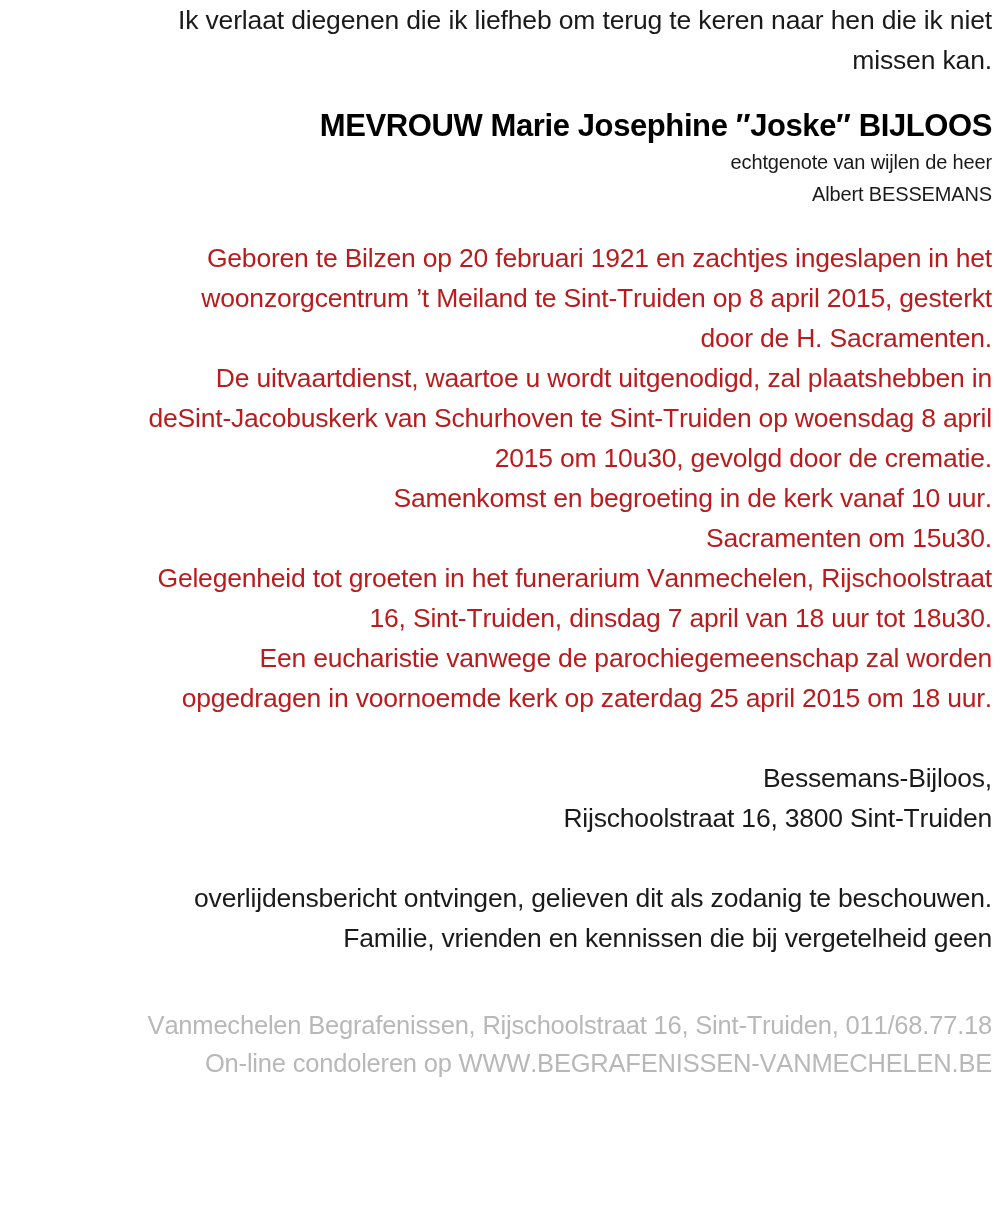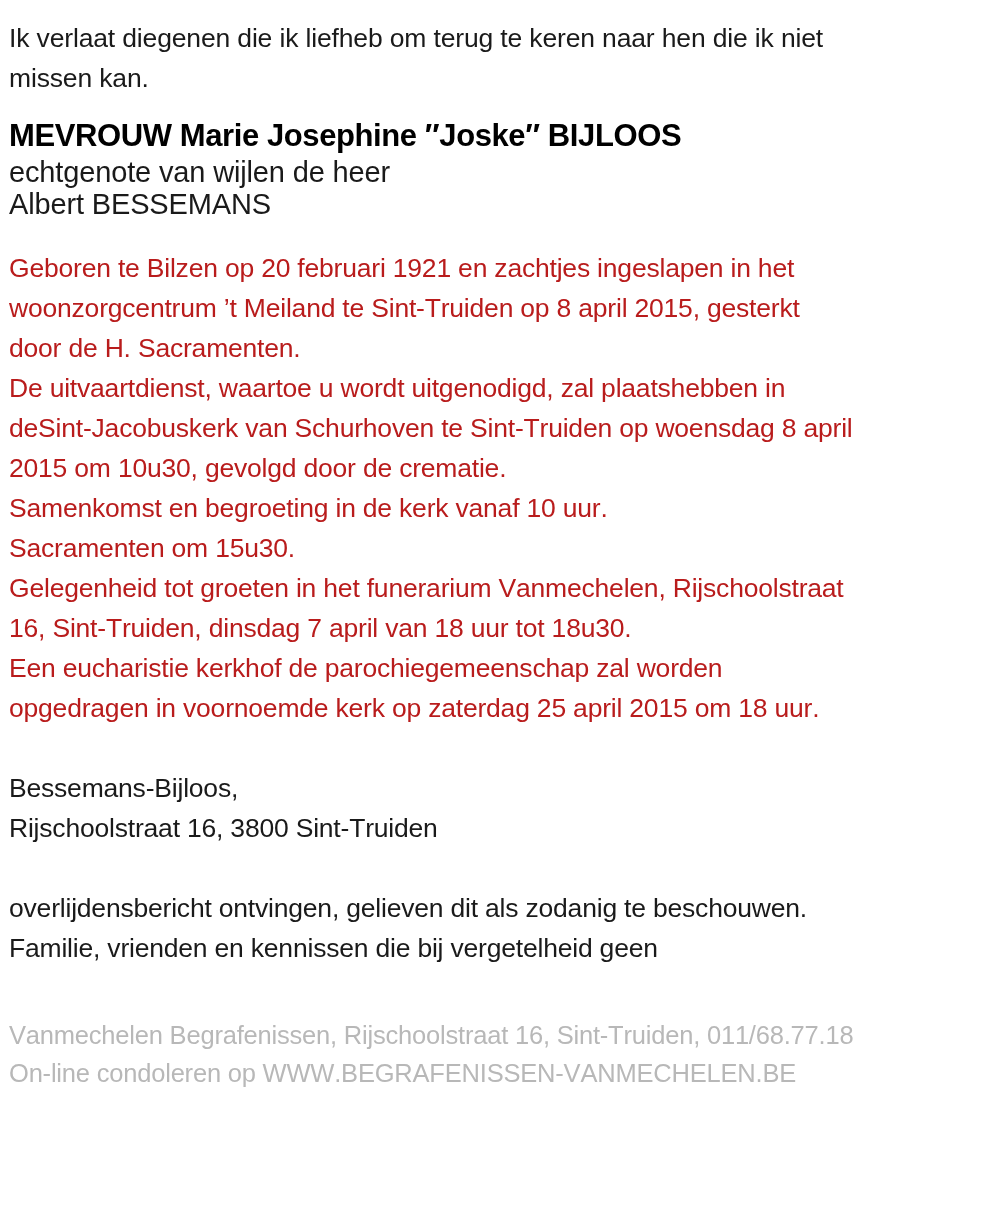--- a/index.html
+++ b/index.html
@@ -15,21 +15,22 @@
     color: #1a1a1a;
     overflow: hidden;
   }
 
   .page {
     position: relative;
     width: 1000px;
     height: 1229px;
     background: #ffffff;
     box-sizing: border-box;
-    padding: 18px 8px 0 9px;
+    padding: 0 8px 0 9px;
+    text-align: right;
   }
 
   
   .block {
     margin: 0;
   }
 
   .body-line,
   .lede-line,
   .sub-line,
@@ -48,26 +49,26 @@
     color: #1a1a1a;
   }
 
   
   .deceased-name {
     font-size: 31px;
     line-height: 40px;
     font-weight: 700;
     letter-spacing: -0.4px;
     color: #000000;
-    margin-top: 0;
+    margin-top: 8px;
   }
 
   
   .subheading {
-    font-size: 29px;
+    font-size: 20px;
     line-height: 32px;
     letter-spacing: -0.15px;
     color: #1a1a1a;
   }
 
   
   .body-text {
     font-size: 26.5px;
     line-height: 40px;
     letter-spacing: -0.2px;
@@ -131,21 +132,21 @@
     <div class="body-line">Geboren te Bilzen op 20 februari 1921 en zachtjes ingeslapen in het</div>
     <div class="body-line">woonzorgcentrum ’t Meiland te Sint-Truiden op 8 april 2015, gesterkt</div>
     <div class="body-line">door de H. Sacramenten.</div>
     <div class="body-line">De uitvaartdienst, waartoe u wordt uitgenodigd, zal plaatshebben in</div>
     <div class="body-line">deSint-Jacobuskerk van Schurhoven te Sint-Truiden op woensdag 8 april</div>
     <div class="body-line">2015 om 10u30, gevolgd door de crematie.</div>
     <div class="body-line">Samenkomst en begroeting in de kerk vanaf 10 uur.</div>
     <div class="body-line">Sacramenten om 15u30.</div>
     <div class="body-line">Gelegenheid tot groeten in het funerarium Vanmechelen, Rijschoolstraat</div>
     <div class="body-line">16, Sint-Truiden, dinsdag 7 april van 18 uur tot 18u30.</div>
-    <div class="body-line">Een eucharistie kerkhof de parochiegemeenschap zal worden</div>
+    <div class="body-line">Een eucharistie vanwege de parochiegemeenschap zal worden</div>
     <div class="body-line">opgedragen in voornoemde kerk op zaterdag 25 april 2015 om 18 uur.</div>
   </div>
 
   <div class="gap-body-to-addr"></div>
 
   <div class="block address-text">
     <div class="addr-line">Bessemans-Bijloos,</div>
     <div class="addr-line">Rijschoolstraat 16, 3800 Sint-Truiden</div>
   </div>
 

